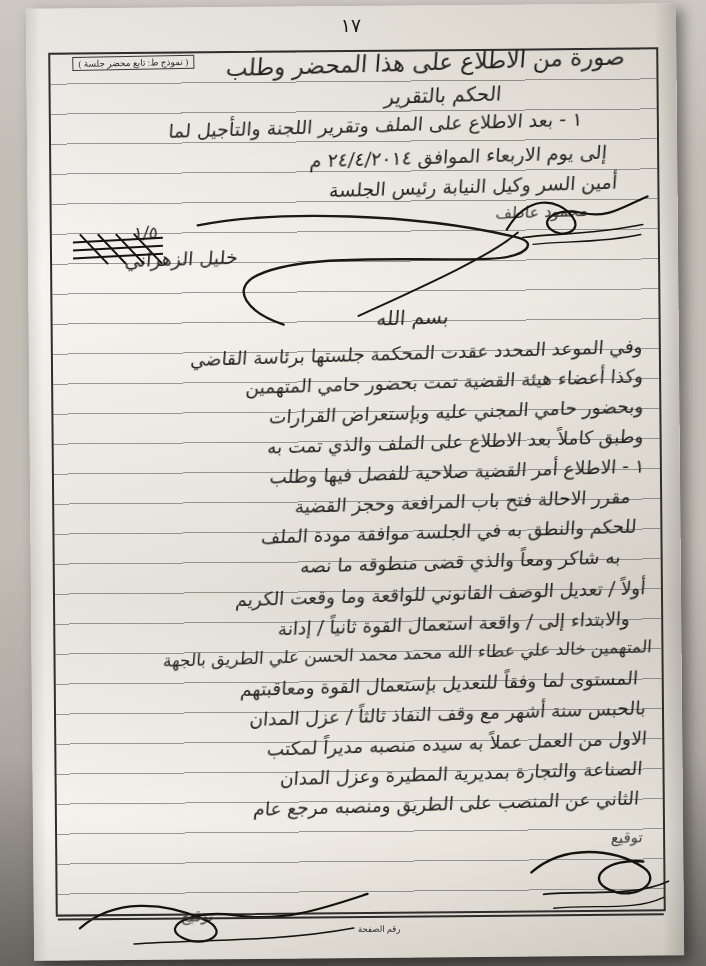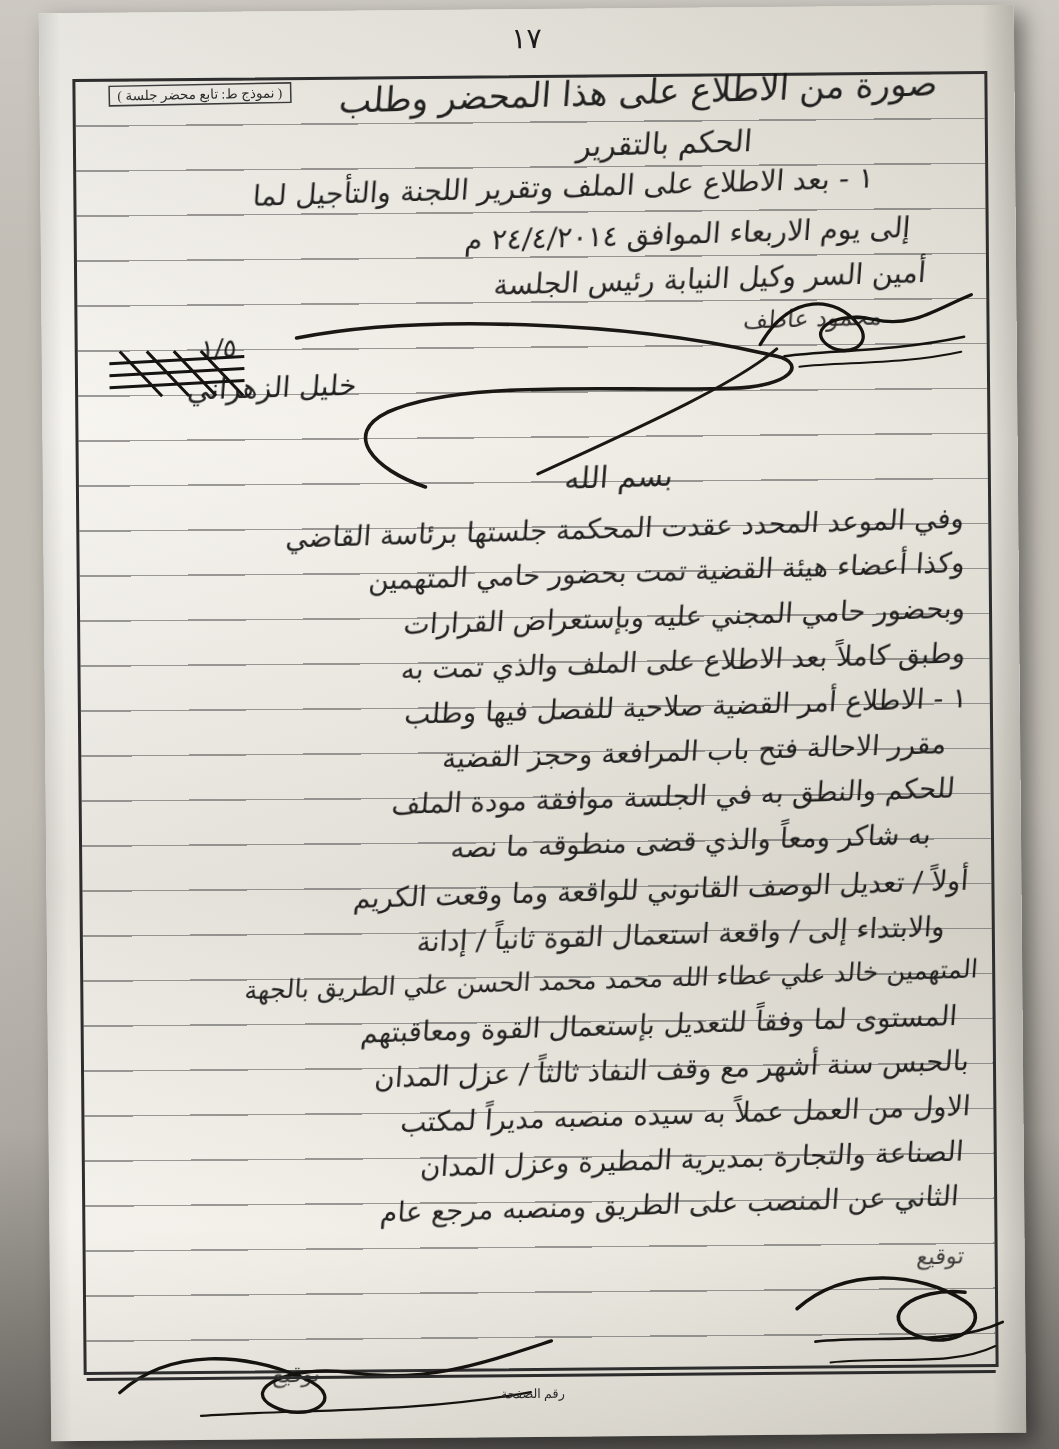--- a/index.html
+++ b/index.html
@@ -137,20 +137,21 @@
     right: 20px;
     height: 2.5px;
     background: #2b2b2b;
   }
   .tiny-print {
     position: absolute;
     font-family: "Liberation Serif", serif;
     font-size: 8.5px;
     color: #2a2a2a;
     direction: rtl;
+    margin-left: 24px;
   }
 </style>
 </head>
 <body>
 
 <div class="page">
   <div class="backdrop"></div>
 
   <div class="sheet">
     <div class="creases"></div>

